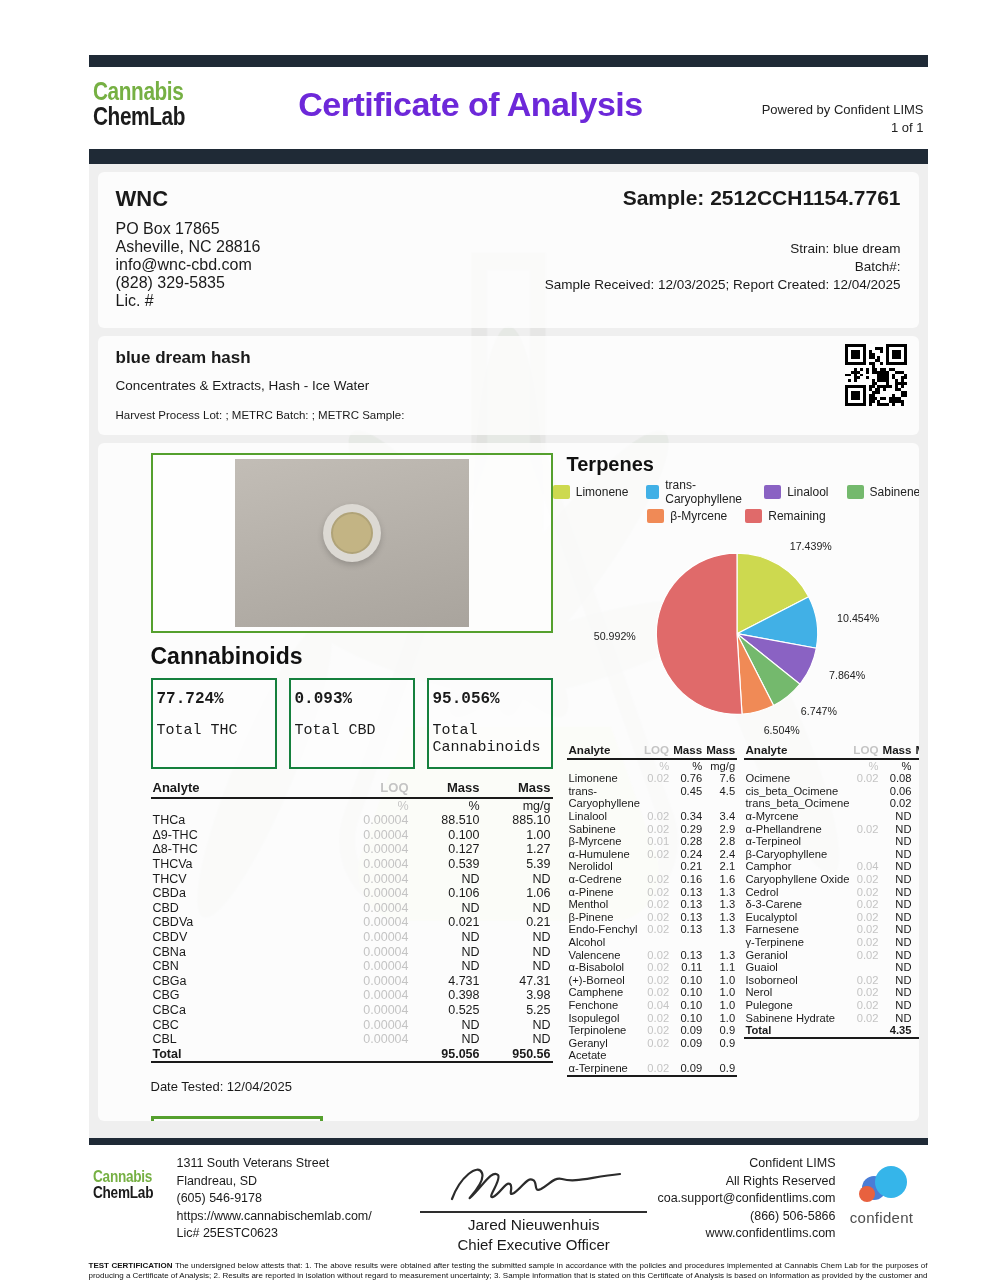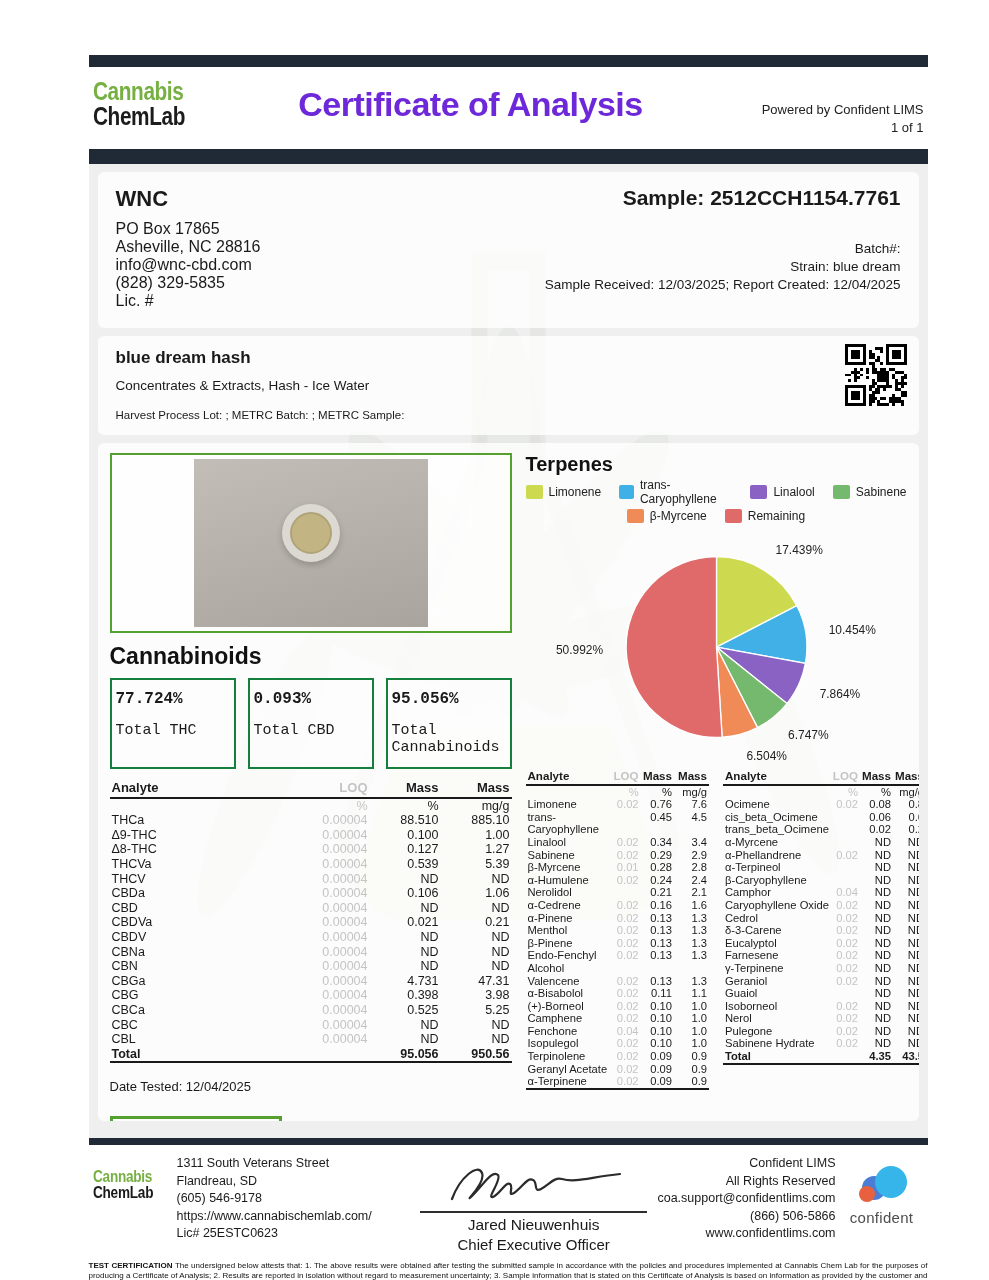--- a/index.html
+++ b/index.html
@@ -32,21 +32,21 @@
   .sample-id { font-size:21px; font-weight:bold; margin-bottom:30px; }
   .sample-line { font-size:13.5px; line-height:18px; }
 
   .card-product { padding:12px 18px 14px; position:relative; min-height:76px; }
   .prod-name { font-size:17px; font-weight:bold; margin-bottom:10px; }
   .prod-cat { font-size:13.5px; margin-bottom:16px; }
   .prod-metrc { font-size:11.5px; }
   .qr { position:absolute; right:12px; top:8px; width:62px; height:62px; }
 
   .card-main { display:flex; gap:14px; padding:6px 12px 12px; height:678px; overflow:hidden; }
-  .col-left { width:402px; flex-shrink:0; }
+  .col-left { width:402px; flex-shrink:0;margin-left:41px; }
   .col-right { flex:1; min-width:0; }
 
   .photo-box { border:2px solid #55a02e; height:180px; display:flex; align-items:center; justify-content:center; background:rgba(255,255,255,0.5); margin-top:4px; }
   .photo { width:234px; height:168px; background:linear-gradient(165deg,#c2bdb6 0%,#b3aea7 60%,#a9a49d 100%); position:relative; }
   .jar { position:absolute; left:50%; top:44%; transform:translate(-50%,-50%); width:58px; height:58px; border-radius:50%;
          background:#dcd9d3; box-shadow:0 3px 6px rgba(0,0,0,0.18); display:flex; align-items:center; justify-content:center; }
   .jar-lid { width:42px; height:42px; border-radius:50%; background:#c3b484; border:2px solid #b0a378; }
 
   .section-h { font-size:23px; font-weight:bold; margin:10px 0 8px; color:#111; }
 
@@ -150,22 +150,22 @@
             <div class="cust-line">PO Box 17865</div>
             <div class="cust-line">Asheville, NC 28816</div>
             <div class="cust-line">info@wnc-cbd.com</div>
             <div class="cust-line">(828) 329-5835</div>
             <div class="cust-line">Lic. #</div>
           </div>
       </div>
       <div class="sample-right">
         <div class="sample-id">Sample: 2512CCH1154.7761</div>
         <div id="sample-lines">
+            <div class="sample-line">Strain: blue dream</div>
             <div class="sample-line">Batch#:</div>
-            <div class="sample-line">Strain: blue dream</div>
             <div class="sample-line">Sample Received: 12/03/2025; Report Created: 12/04/2025</div>
           </div>
       </div>
     </div>
 
     <div class="card card-product">
       <div class="prod-name">blue dream hash</div>
       <div class="prod-cat">Concentrates &amp; Extracts, Hash - Ice Water</div>
       <div class="prod-metrc">Harvest Process Lot: ; METRC Batch: ; METRC Sample:</div>
       <svg class="qr" id="qr-svg" viewBox="0 0 21 21" shape-rendering="crispEdges">

